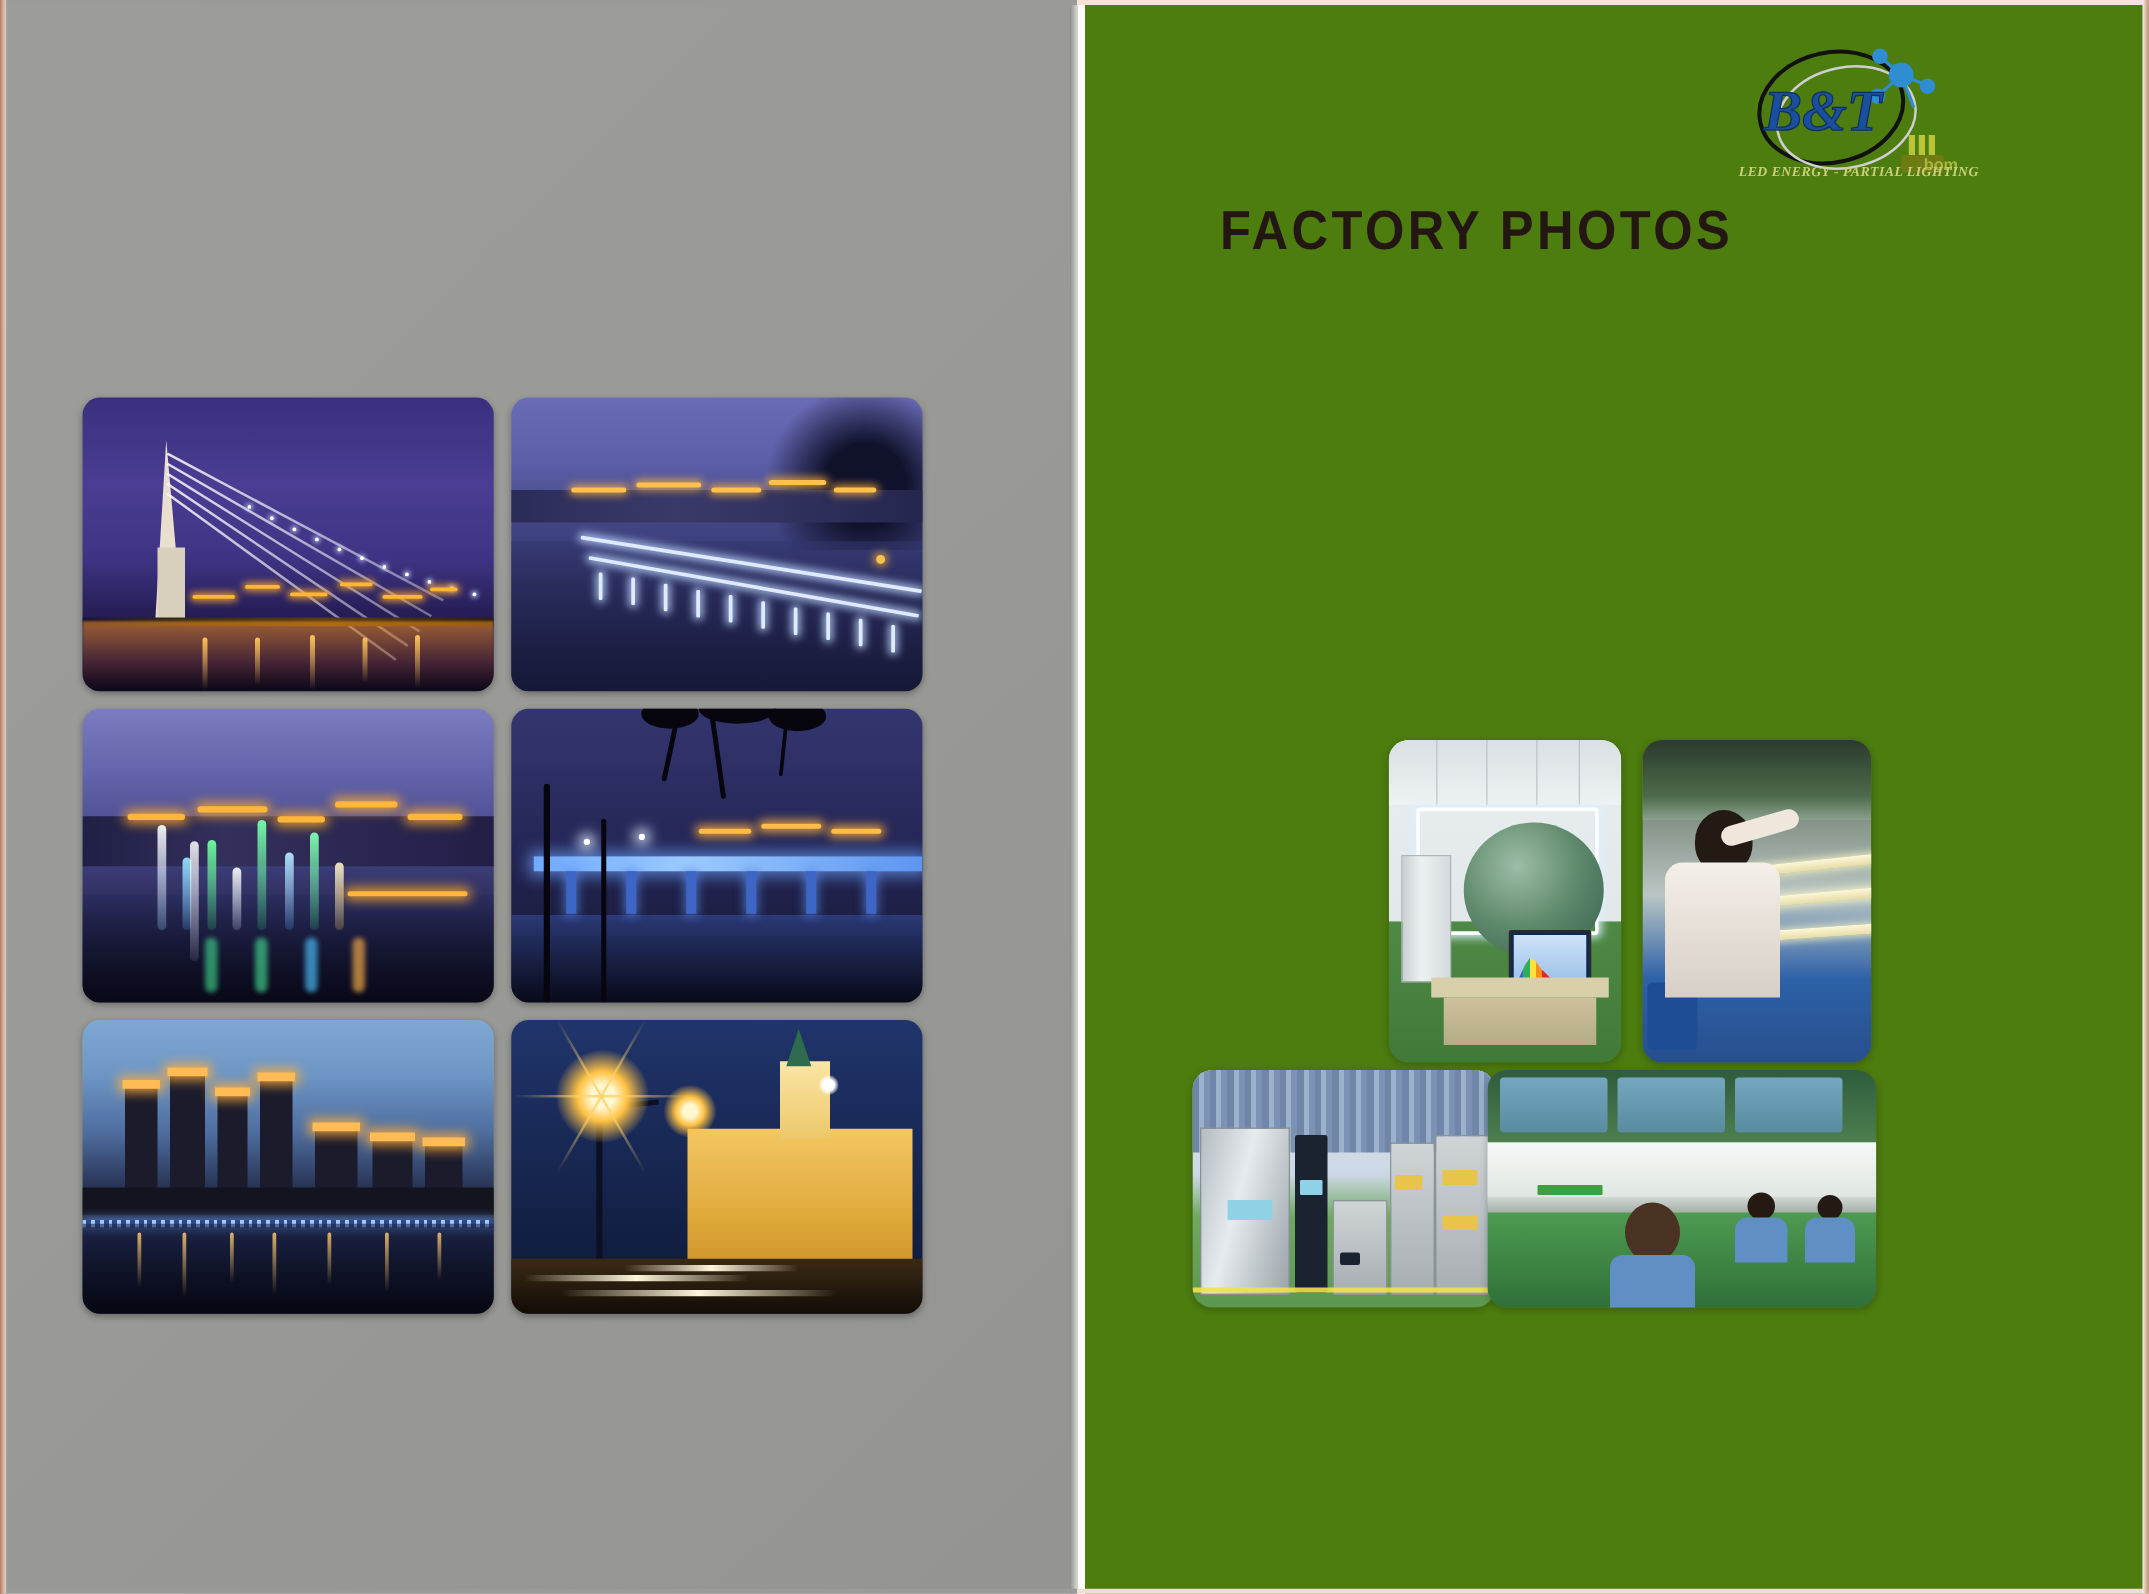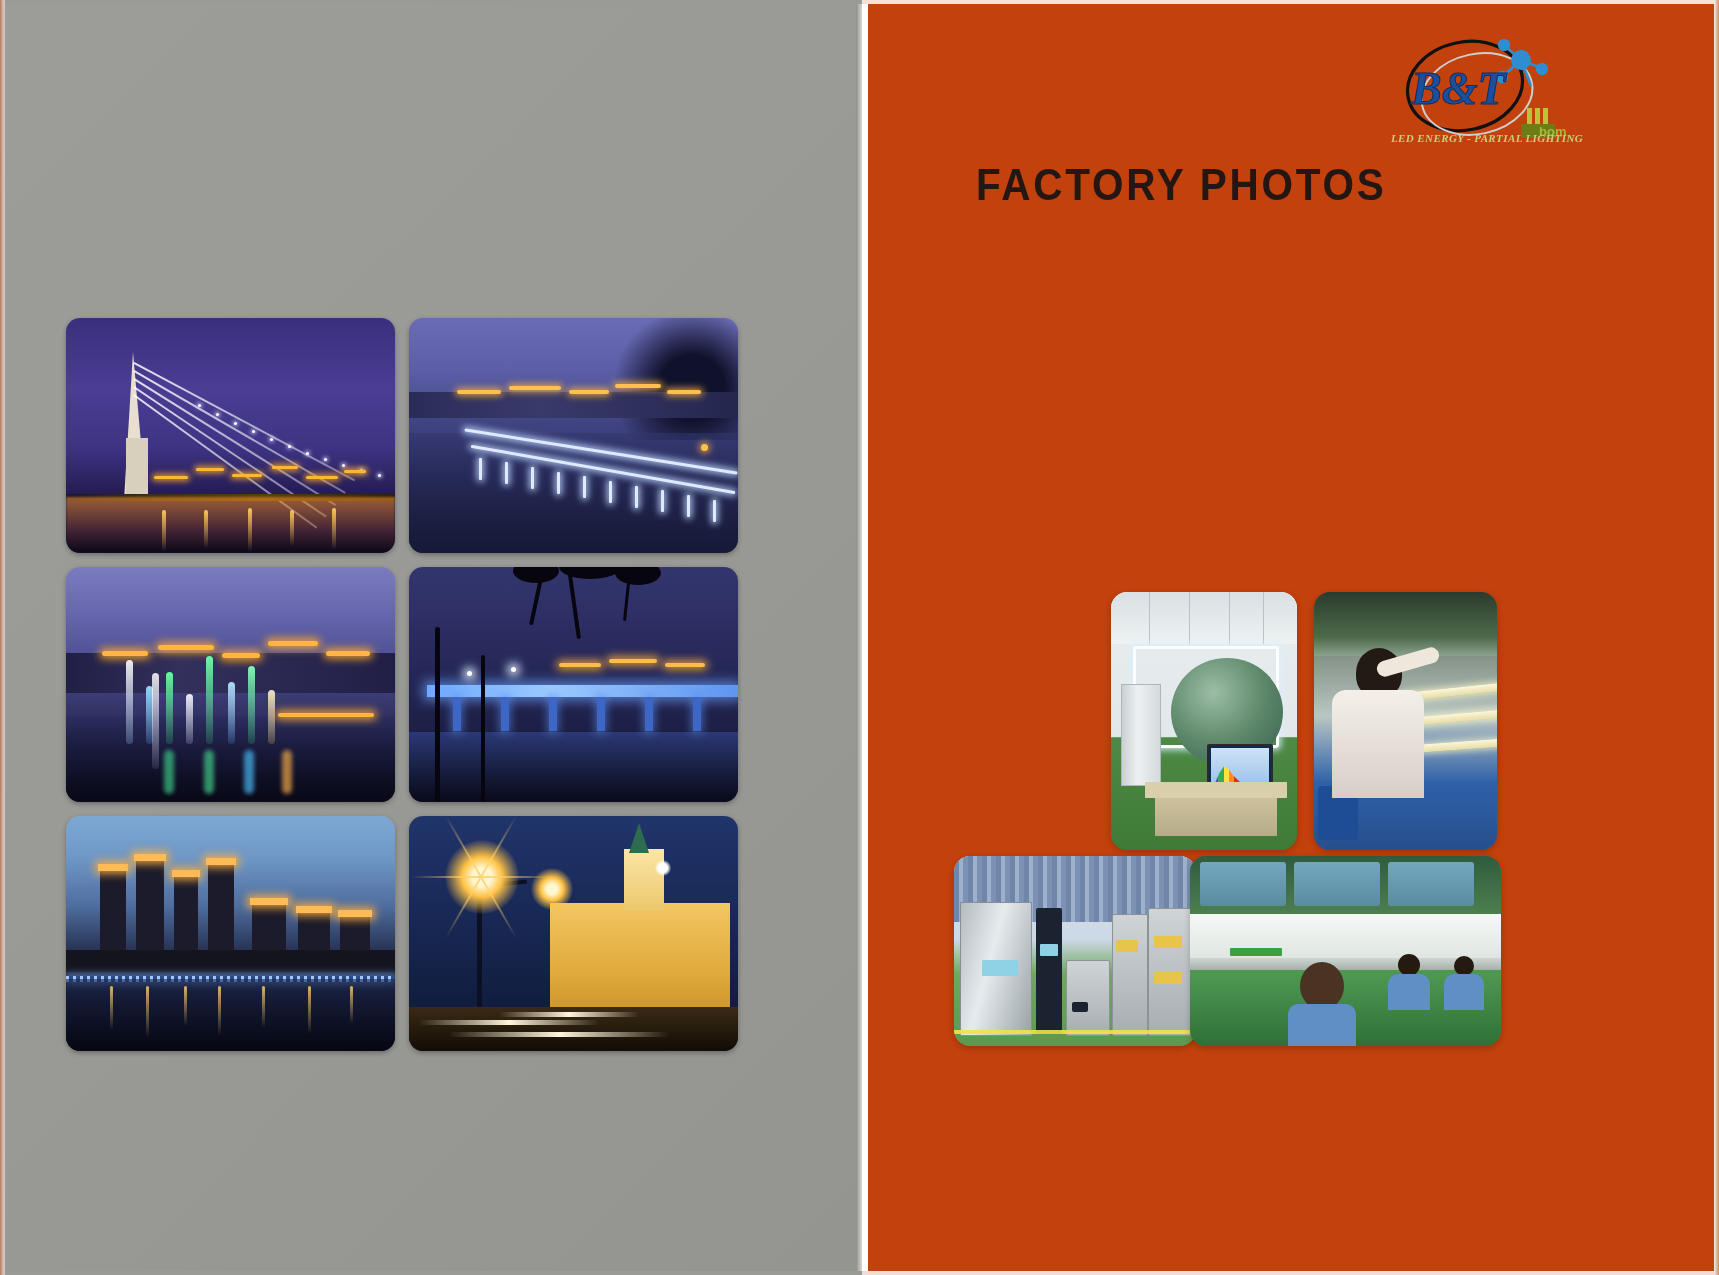--- a/index.html
+++ b/index.html
@@ -128,21 +128,21 @@
       background:radial-gradient(circle,#fff7d0 0 18%,#ffc244 38%,rgba(255,170,40,0) 72%);}
   .ph6 .ray{position:absolute;background:linear-gradient(90deg,rgba(255,210,110,.9),rgba(255,190,70,0));
       height:2px;transform-origin:left center;}
   .ph6 .pole{position:absolute;background:#0c1024;}
   .ph6 .road{position:absolute;left:0;right:0;bottom:0;height:44px;
       background:linear-gradient(180deg,#3b2a14,#120c06);}
   .ph6 .trail{position:absolute;height:5px;border-radius:3px;
       background:linear-gradient(90deg,rgba(255,255,255,0),#fff6dc,rgba(255,255,255,0));}
 
   
-  .right-panel{position:absolute;left:868px;top:0;right:0;bottom:0;background:#c2410c;}
+  .right-panel{position:absolute;left:868px;top:0;right:0;bottom:0;background:#4d7c0f;}
   .right-title{position:absolute;left:108px;top:160px;
       font-size:44px;font-weight:bold;color:#241713;letter-spacing:3px;
       font-family:"Liberation Sans",sans-serif;transform:scaleX(.92);transform-origin:left center;}
 
   
   .logo{position:absolute;right:148px;top:24px;width:180px;height:118px;}
   .logo svg{position:absolute;inset:0;}
   .logo-tag{position:absolute;left:0;bottom:-2px;width:100%;text-align:center;
       font-family:"Liberation Serif",serif;font-style:italic;font-weight:bold;
       font-size:11px;color:#c9cf7a;letter-spacing:.4px;white-space:nowrap;}

